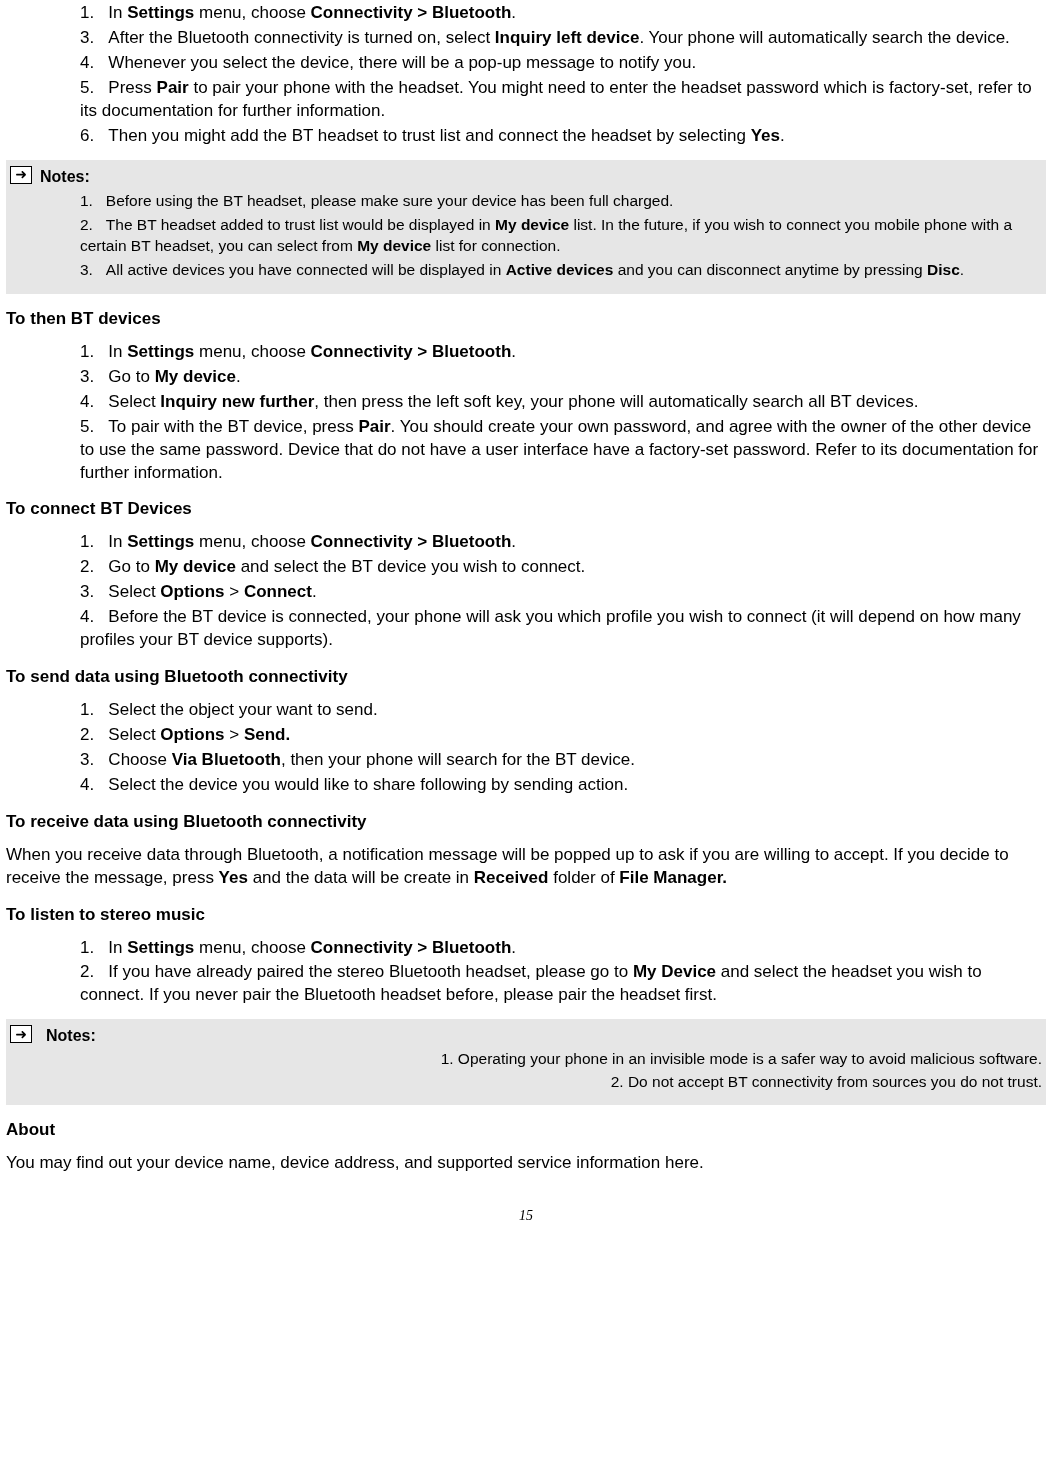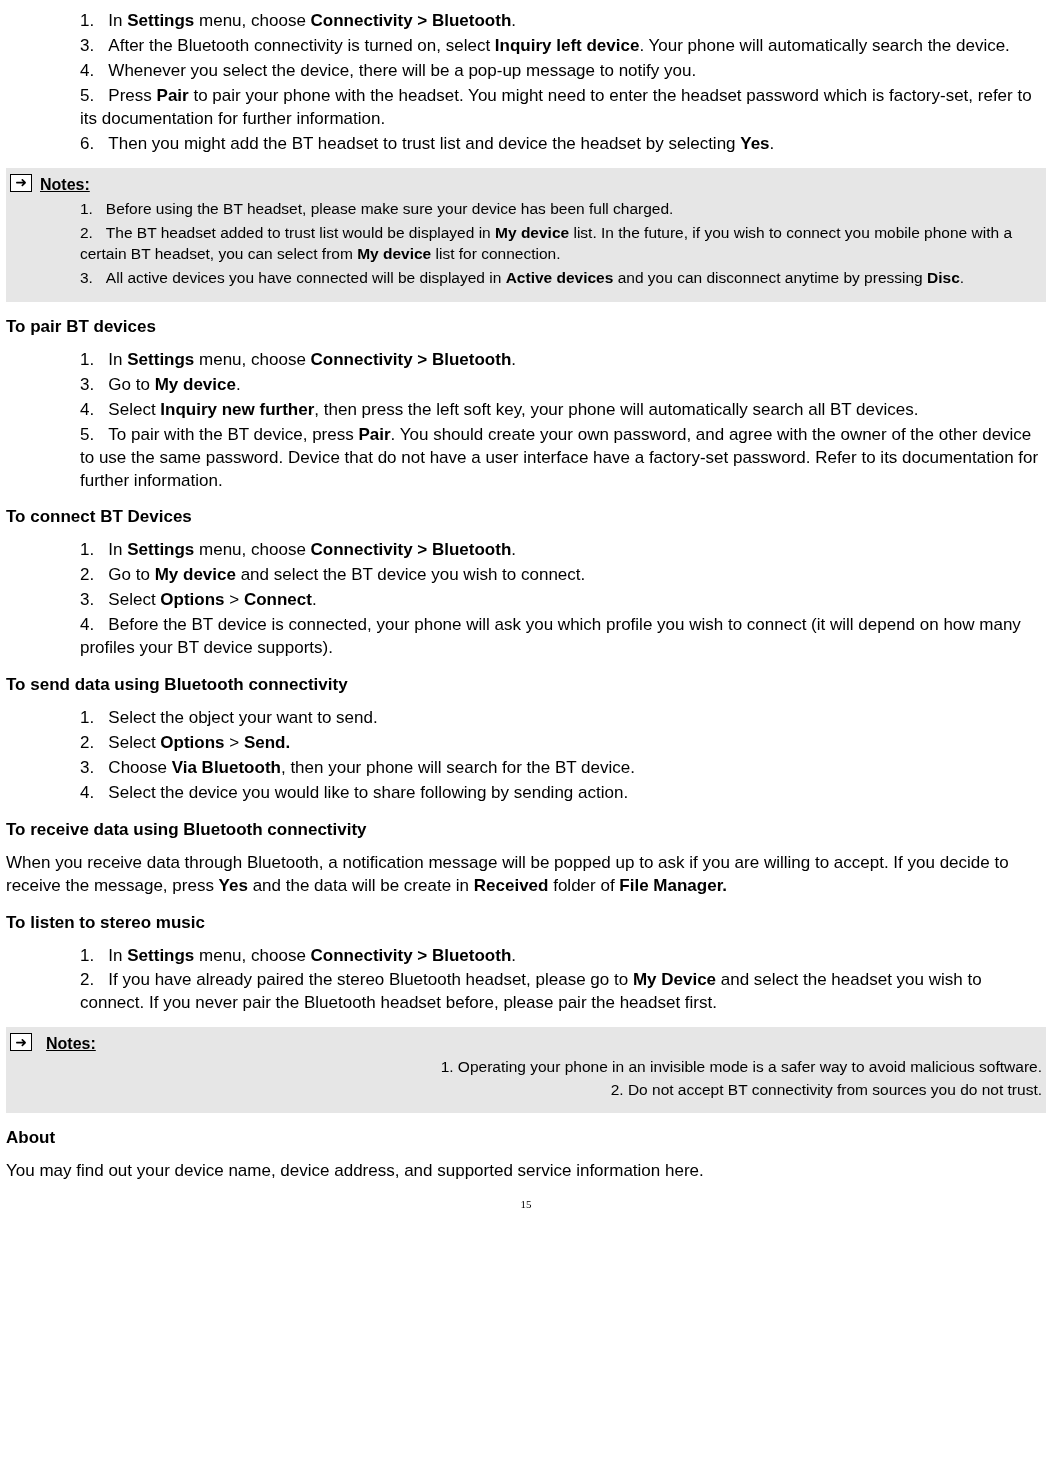--- a/index.html
+++ b/index.html
@@ -5,21 +5,21 @@
     body {
       font-family: Arial, Helvetica, sans-serif;
       font-size: 17px;
       line-height: 1.35;
       margin: 0;
       padding: 0 6px;
       color: #000;
       width: 1040px;
     }
     ol {
-      margin: 10px 0 12px 0;
+      margin: 2px 0 12px 0;
       padding-left: 70px;
     }
     ol li {
       padding-left: 4px;
       margin-bottom: 2px;
     }
     .notes-box {
       background: #e6e6e6;
       padding: 6px 4px 10px 4px;
       margin: 6px 0 14px 0;
@@ -37,21 +37,20 @@
       justify-content: center;
       font-size: 14px;
       background: #fff;
       margin-right: 8px;
       flex-shrink: 0;
       box-sizing: border-box;
     }
     .notes-title {
       font-weight: bold;
       font-size: 16px;
-      text-decoration: underline;
     }
     .notes-list {
       font-size: 15.5px;
       margin: 4px 0 0 0;
       padding-left: 66px;
     }
     .notes-list li {
       margin-bottom: 3px;
     }
     .notes-plain {
@@ -66,49 +65,50 @@
     .section-title {
       font-weight: bold;
       margin: 14px 0 10px 0;
     }
     .body-para {
       margin: 10px 0;
     }
     .page-num {
       text-align: center;
       font-family: 'Times New Roman', serif;
-      font-size: 11px;
-      margin-top: 14px;
+      font-size: 14px;
+      margin-top: 32px;
+      font-style: italic;
     }
     b { font-weight: bold; }
   </style>
 </head>
 <body>
 
 <ol style="list-style:none;">
   <li><span>1.</span>&nbsp;&nbsp;&nbsp;<span>In </span><b>Settings</b><span> menu, choose </span><b>Connectivity &gt; Bluetooth</b><span>.</span></li>
   <li><span>3.</span>&nbsp;&nbsp;&nbsp;<span>After the Bluetooth connectivity is turned on, select </span><b>Inquiry left device</b><span>. Your phone will automatically search the device.</span></li>
   <li><span>4.</span>&nbsp;&nbsp;&nbsp;<span>Whenever you select the device, there will be a pop-up message to notify you.</span></li>
   <li><span>5.</span>&nbsp;&nbsp;&nbsp;<span>Press </span><b>Pair</b><span> to pair your phone with the headset. You might need to enter the headset password which is factory-set, refer to its documentation for further information.</span></li>
-  <li><span>6.</span>&nbsp;&nbsp;&nbsp;<span>Then you might add the BT headset to trust list and device the headset by selecting </span><b>Yes</b><span>.</span></li>
+  <li><span>6.</span>&nbsp;&nbsp;&nbsp;<span>Then you might add the BT headset to trust list and connect the headset by selecting </span><b>Yes</b><span>.</span></li>
 </ol>
 
 <div class="notes-box">
   <div class="notes-header">
     <span class="arrow-icon">➜</span>
     <span class="notes-title">Notes:</span>
   </div>
   <ol class="notes-list" style="list-style:none;">
     <li><span>1.</span>&nbsp;&nbsp;&nbsp;<span>Before using the BT headset, please make sure your device has been full charged.</span></li>
     <li><span>2.</span>&nbsp;&nbsp;&nbsp;<span>The BT headset added to trust list would be displayed in </span><b>My device</b><span> list. In the future, if you wish to connect you mobile phone with a certain BT headset, you can select from </span><b>My device</b><span> list for connection.</span></li>
     <li><span>3.</span>&nbsp;&nbsp;&nbsp;<span>All active devices you have connected will be displayed in </span><b>Active devices</b><span> and you can disconnect anytime by pressing </span><b>Disc</b><span>.</span></li>
   </ol>
 </div>
 
-<div class="section-title">To pair BT devices</div>
+<div class="section-title">To then BT devices</div>
 <ol style="list-style:none;">
   <li><span>1.</span>&nbsp;&nbsp;&nbsp;<span>In </span><b>Settings</b><span> menu, choose </span><b>Connectivity &gt; Bluetooth</b><span>.</span></li>
   <li><span>3.</span>&nbsp;&nbsp;&nbsp;<span>Go to </span><b>My device</b><span>.</span></li>
   <li><span>4.</span>&nbsp;&nbsp;&nbsp;<span>Select </span><b>Inquiry new further</b><span>, then press the left soft key, your phone will automatically search all BT devices.</span></li>
   <li><span>5.</span>&nbsp;&nbsp;&nbsp;<span>To pair with the BT device, press </span><b>Pair</b><span>. You should create your own password, and agree with the owner of the other device to use the same password. Device that do not have a user interface have a factory-set password. Refer to its documentation for further information.</span></li>
 </ol>
 
 <div class="section-title">To connect BT Devices</div>
 <ol style="list-style:none;">
   <li><span>1.</span>&nbsp;&nbsp;&nbsp;<span>In </span><b>Settings</b><span> menu, choose </span><b>Connectivity &gt; Bluetooth</b><span>.</span></li>

